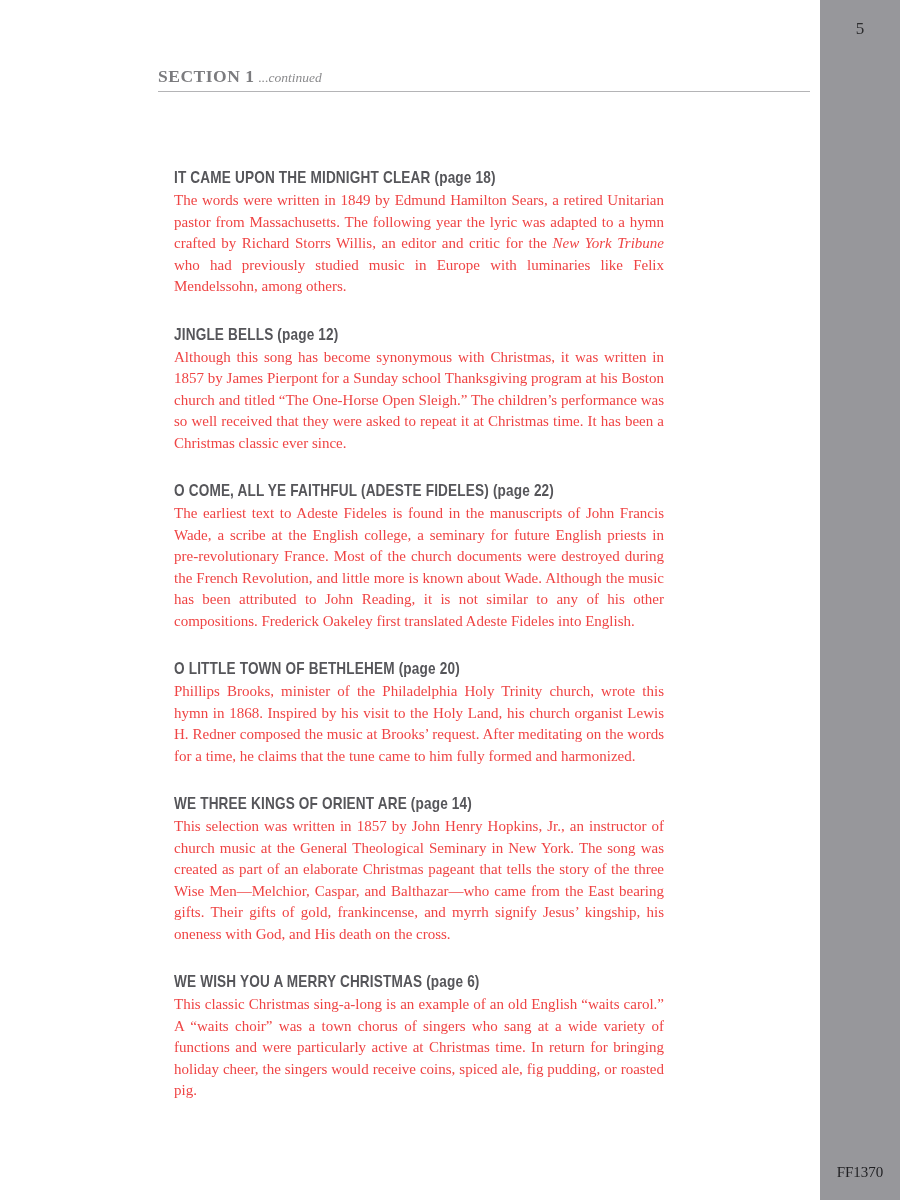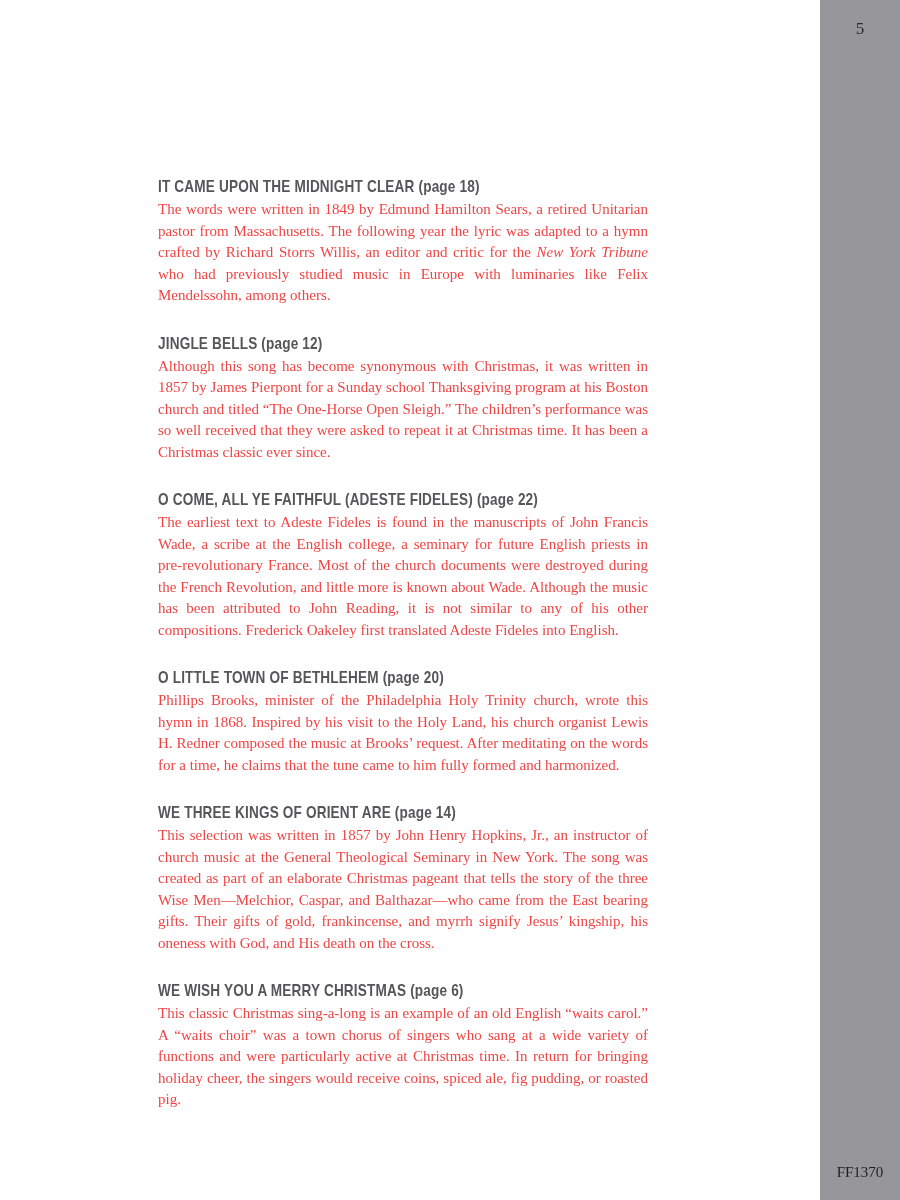--- a/index.html
+++ b/index.html
@@ -56,24 +56,23 @@
   }
   .continued {
     font-family: "Liberation Serif", serif;
     font-style: italic;
     font-size: 13.5px;
     color: #8a8a8c;
   }
   
   .content {
     position: absolute;
-    left: 158px;
+    left: 174px;
     top: 168px;
     width: 490px;
-    margin-top: 9px;
   }
   .entry { margin-bottom: 27px; }
   .entry-heading {
     font-family: "Liberation Sans", sans-serif;
     font-weight: 700;
     font-size: 17px;
     line-height: 20px;
     letter-spacing: 0.2px;
     color: #56565a;
     transform: scaleX(0.80);
@@ -93,20 +92,24 @@
 </head>
 <body>
 
 <div class="page">
 
   <div class="sidebar">
     <div class="page-number">5</div>
     <div class="footer-code">FF1370</div>
   </div>
 
+  <div class="header">
+    <span class="section-title">SECTION 1</span>
+    <span class="continued">...continued</span>
+  </div>
 
   <div class="content">
 
     <section class="entry">
       <h2 class="entry-heading">IT CAME UPON THE MIDNIGHT CLEAR (page 18)</h2>
       <p class="entry-body"><span>The words were written in 1849 by Edmund Hamilton Sears, a retired Unitarian pastor from Massachusetts. The following year the lyric was adapted to a hymn crafted by Richard Storrs Willis, an editor and critic for the </span><span class="italic">New York Tribune</span><span> who had previously studied music in Europe with luminaries like Felix Mendelssohn, among others.</span></p>
     </section>
 
     <section class="entry">
       <h2 class="entry-heading">JINGLE BELLS (page 12)</h2>

